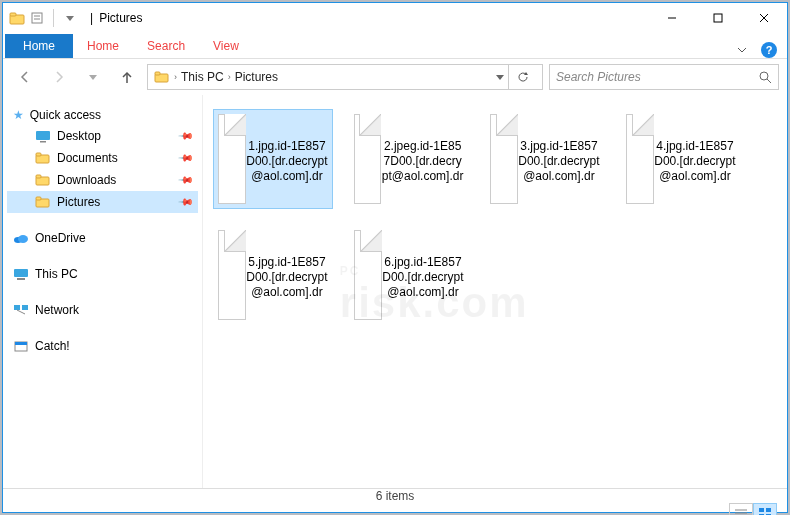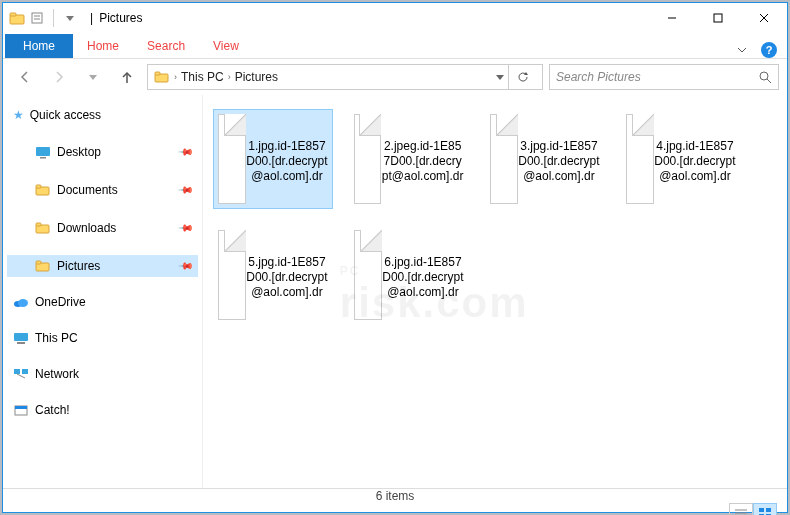--- a/index.html
+++ b/index.html
@@ -35,21 +35,21 @@
 .searchbox .sicon { margin-left:auto; color:#666; font-style:normal; }
 
 
 .main { flex:1; display:flex; overflow:hidden; }
 .nav { width:200px; border-right:1px solid #eee; padding:10px 4px; overflow-y:auto; }
 .navitem { display:flex; align-items:center; gap:6px; padding:3px 6px 3px 12px; font-size:12px; color:#000; }
 .navitem.head { font-weight:400; padding-left:6px; }
 .navitem .star { color:#5bb0f0; }
 .navitem .pin { margin-left:auto; color:#999; font-size:10px; transform:rotate(45deg); }
 .navitem.selected { background:#cce8ff; }
-.navitem.child { padding-left:28px;margin-top:16px; }
+.navitem.child { padding-left:28px; }
 .navgap { height:14px; }
 .ficon { width:16px; height:16px; display:flex; align-items:center; justify-content:center; }
 
 
 .content { flex:1; padding:14px 10px; display:flex; flex-wrap:wrap; align-content:flex-start; gap:16px 16px; overflow-y:auto; }
 .file { width:120px; display:flex; align-items:center; padding:4px; border:1px solid transparent; }
 .file.selected { background:#cce8ff; border:1px solid #8ecbf7; }
 .file .thumb { width:78px; height:90px; position:relative; }
 .file .thumb .page { position:absolute; inset:0; background:#fff; border:1px solid #ccc; }
 .file .thumb .fold { position:absolute; top:0; right:0; width:22px; height:22px; background:linear-gradient(135deg,#fff 0%,#fff 47%,#ccc 50%,#eee 55%,#eee 100%); border-left:1px solid #ccc; border-bottom:1px solid #ccc; }

